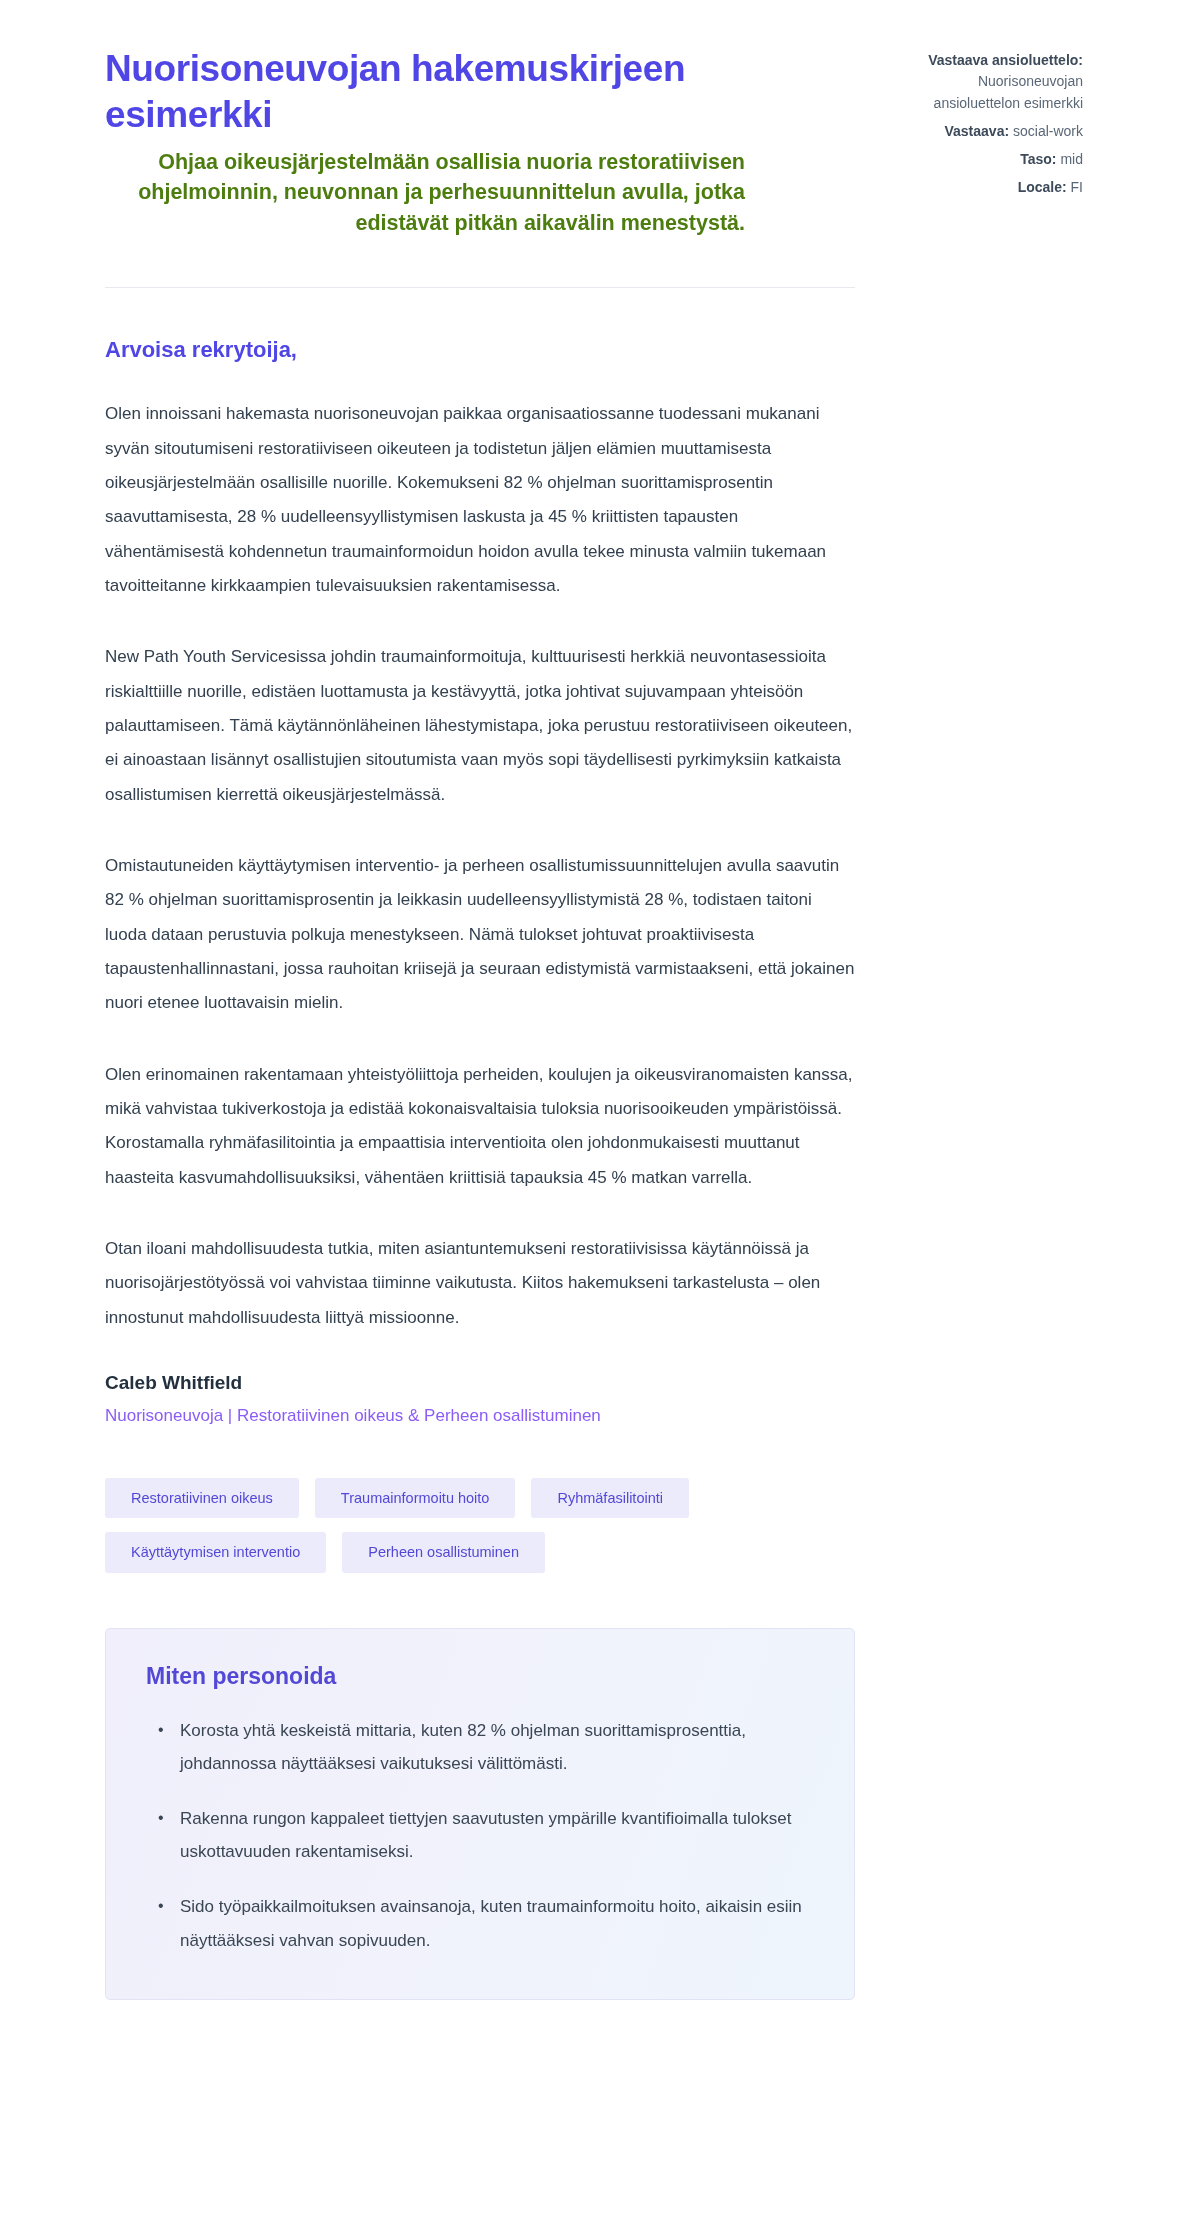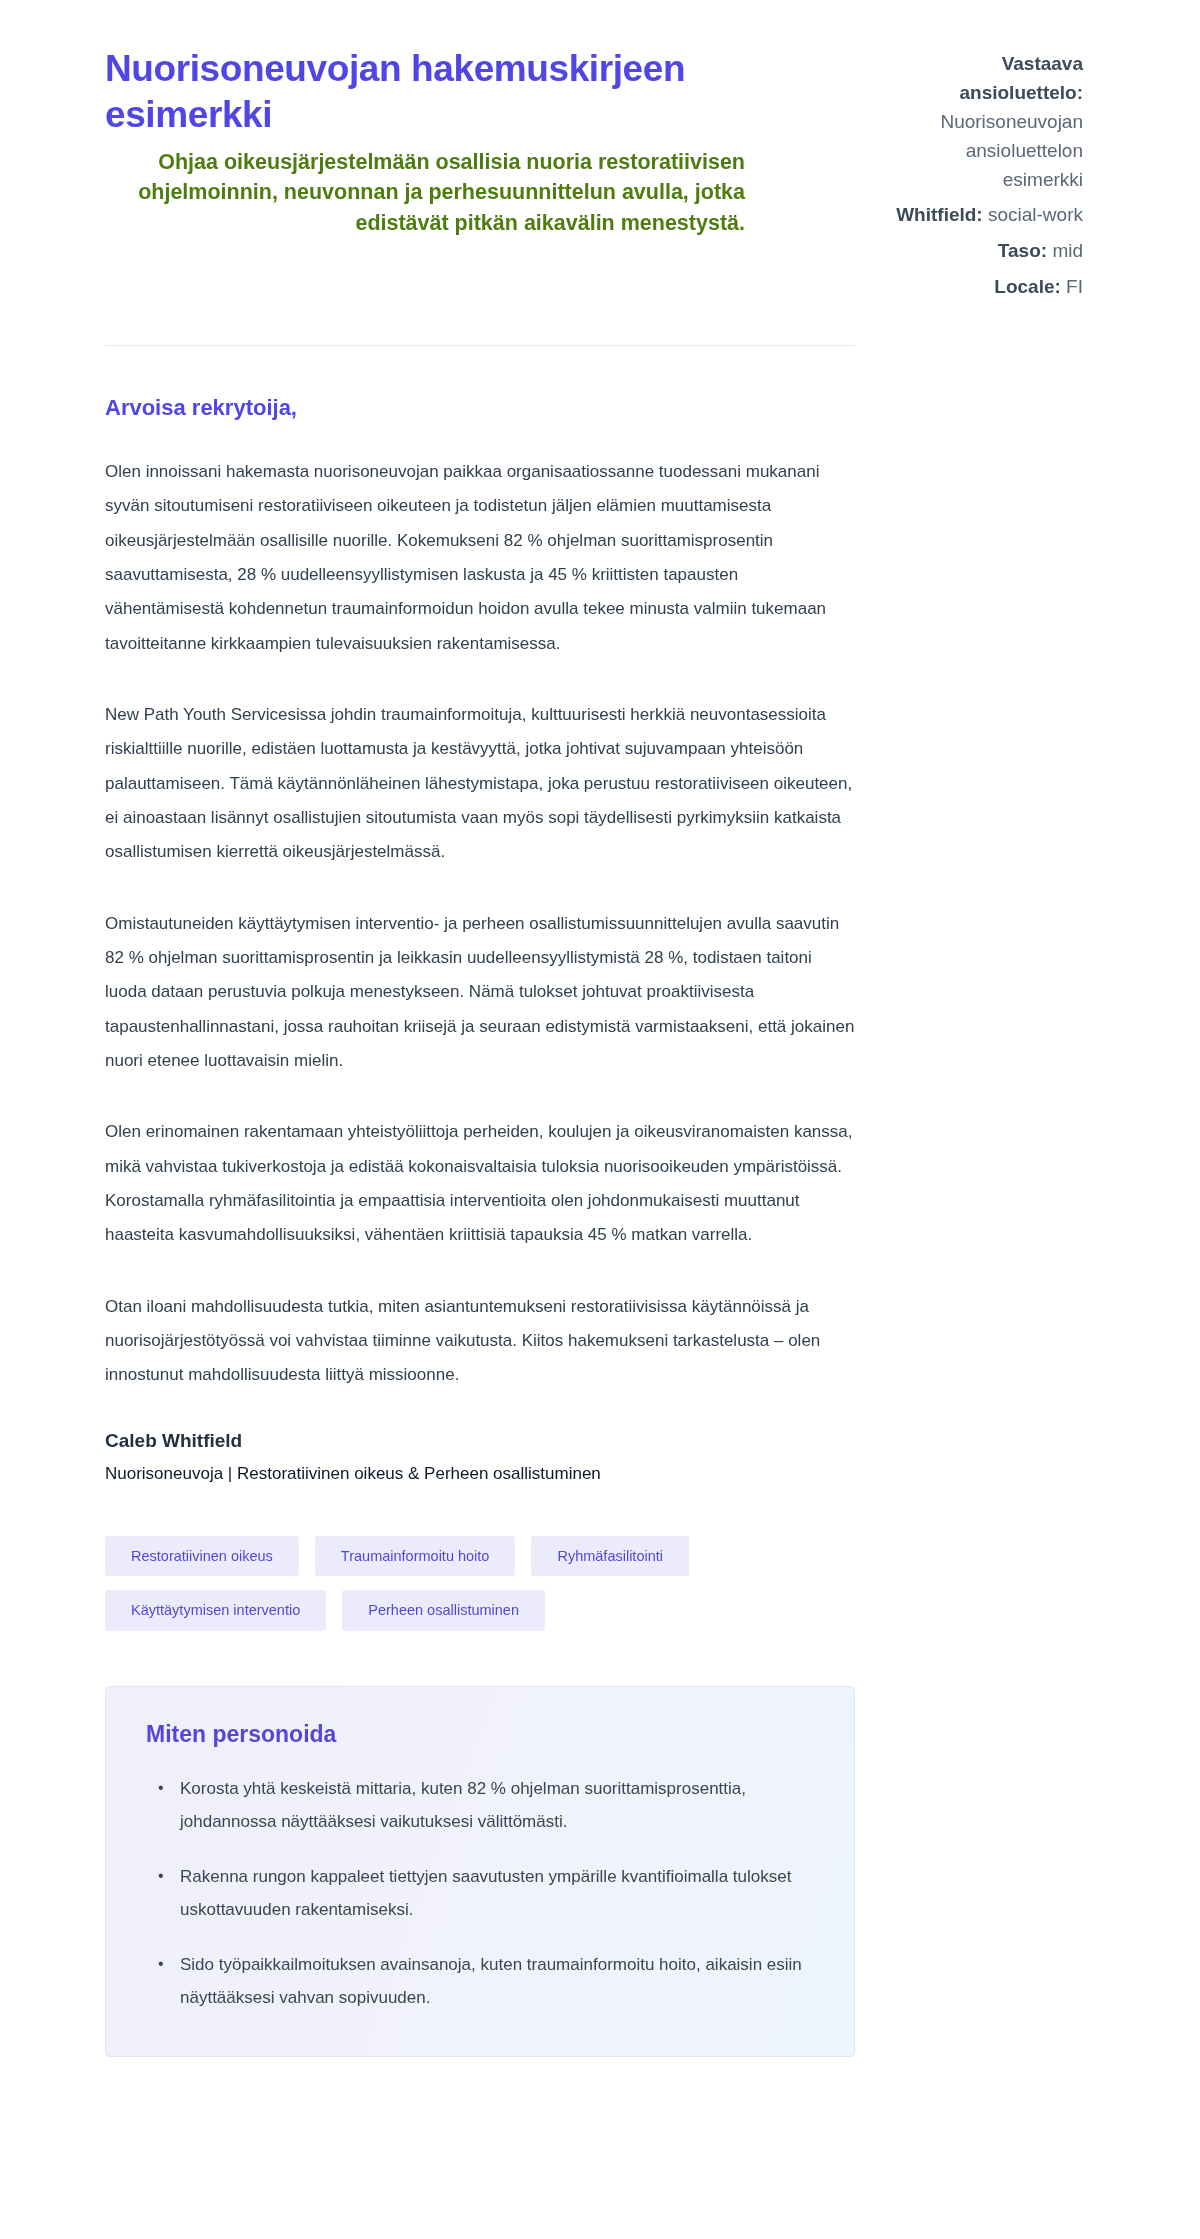--- a/index.html
+++ b/index.html
@@ -43,21 +43,21 @@
     line-height: 1.42;
     font-weight: 700;
     color: #4d7c0f;
     max-width: 640px;
     text-align: right;
   }
   .header-meta {
     flex: 0 0 190px;
     width: 190px;
     text-align: right;
-    font-size: 19px;
+    font-size: 14px;
     line-height: 1.52;
     color: #5a6777;
     padding-top: 4px;
   }
   .header-meta .meta-row { margin-bottom: 7px; }
   .header-meta .meta-row:last-child { margin-bottom: 0; }
   .header-meta .meta-label {
     font-weight: 700;
     color: #3d4a5a;
   }
@@ -88,21 +88,21 @@
   .signature { margin-top: 30px; }
   .sig-name {
     margin: 0;
     font-size: 19px;
     font-weight: 700;
     color: #22303f;
   }
   .sig-role {
     margin: 12px 0 0 0;
     font-size: 17px;
-    color: #0f172a;
+    color: #8b5cf6;
   }
 
   
   .tags {
     margin-top: 52px;
     display: flex;
     flex-wrap: wrap;
     gap: 14px 16px;
     max-width: 1000px;
   }
@@ -163,21 +163,21 @@
     <div class="header-left">
       <h1 class="doc-title">Nuorisoneuvojan hakemuskirjeen esimerkki</h1>
       <p class="doc-subtitle">Ohjaa oikeusjärjestelmään osallisia nuoria restoratiivisen ohjelmoinnin, neuvonnan ja perhesuunnittelun avulla, jotka edistävät pitkän aikavälin menestystä.</p>
     </div>
     <div class="header-meta">
       <div class="meta-row">
         <span class="meta-label">Vastaava ansioluettelo:</span>
         <span>Nuorisoneuvojan ansioluettelon esimerkki</span>
       </div>
       <div class="meta-row">
-        <span class="meta-label">Whitfield:</span>
+        <span class="meta-label">Vastaava:</span>
         <span>social-work</span>
       </div>
       <div class="meta-row">
         <span class="meta-label">Taso:</span>
         <span>mid</span>
       </div>
       <div class="meta-row">
         <span class="meta-label">Locale:</span>
         <span>FI</span>
       </div>

